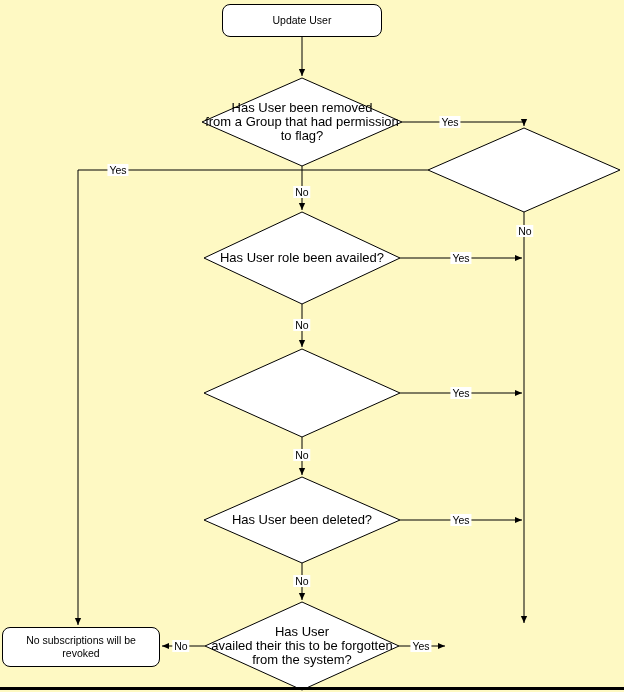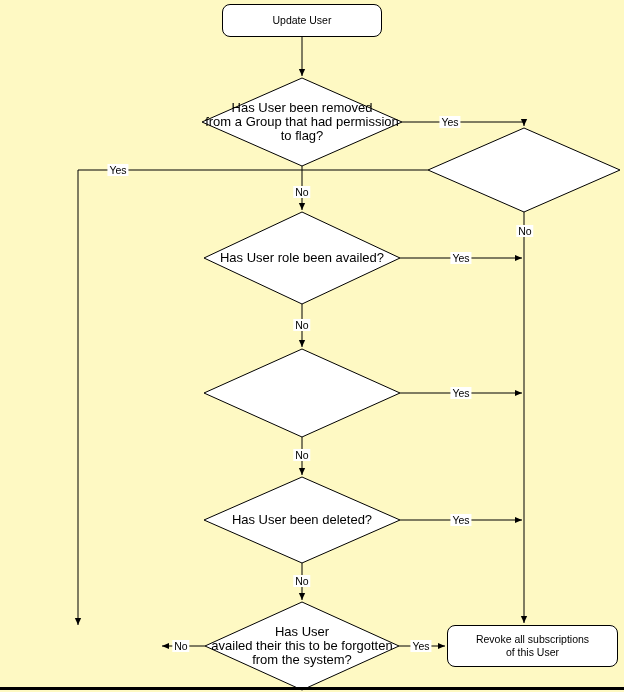--- a/index.html
+++ b/index.html
@@ -87,23 +87,22 @@
     <polygon points="202,122 302,78 402,122 302,166" fill="#ffffff" stroke="#000000" stroke-width="1"></polygon>
     <polygon points="428,170 524,128 620,170 524,212" fill="#ffffff" stroke="#000000" stroke-width="1"></polygon>
     <polygon points="204,258 302,212 400,258 302,304" fill="#ffffff" stroke="#000000" stroke-width="1"></polygon>
     <polygon points="204,393 302,349 400,393 302,437" fill="#ffffff" stroke="#000000" stroke-width="1"></polygon>
     <polygon points="204,520 302,477 400,520 302,563" fill="#ffffff" stroke="#000000" stroke-width="1"></polygon>
     <polygon points="205,646 302,602 399,646 302,690" fill="#ffffff" stroke="#000000" stroke-width="1"></polygon>
   </svg>
 
   <div class="node" style="left:222px; top:4px; width:160px; height:33px;">Update User</div>
 
+  <div class="node" style="left:2px; top:627px; width:158px; height:40px;">No subscriptions will be revoked</div>
 
-  <div class="node" style="left:447px; top:625px; width:171px; height:42px;">Revoke all subscriptions
-of this User</div>
 
   <div class="dtext" style="left:302px; top:122px; width:210px;">Has User been removed
 from a Group that had permission
 to flag?</div>
 
 
   <div class="dtext" style="left:302px; top:258px; width:190px;">Has User role been availed?</div>
 
 
   <div class="dtext" style="left:302px; top:520px; width:190px;">Has User been deleted?</div>

